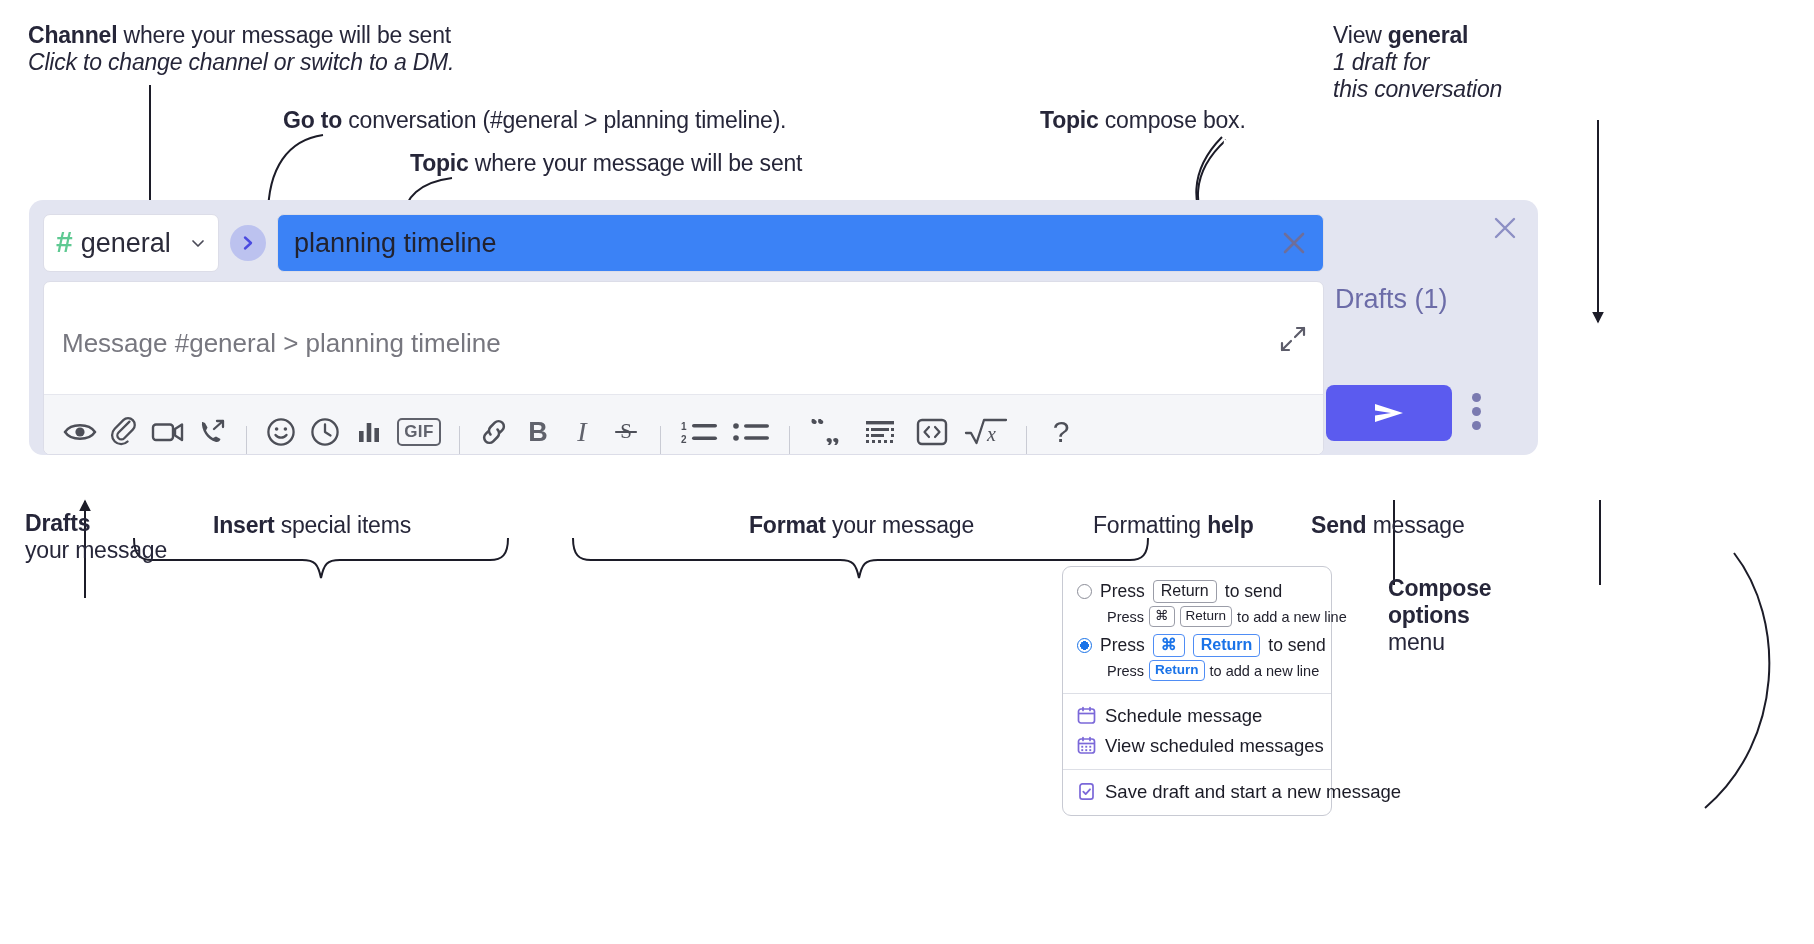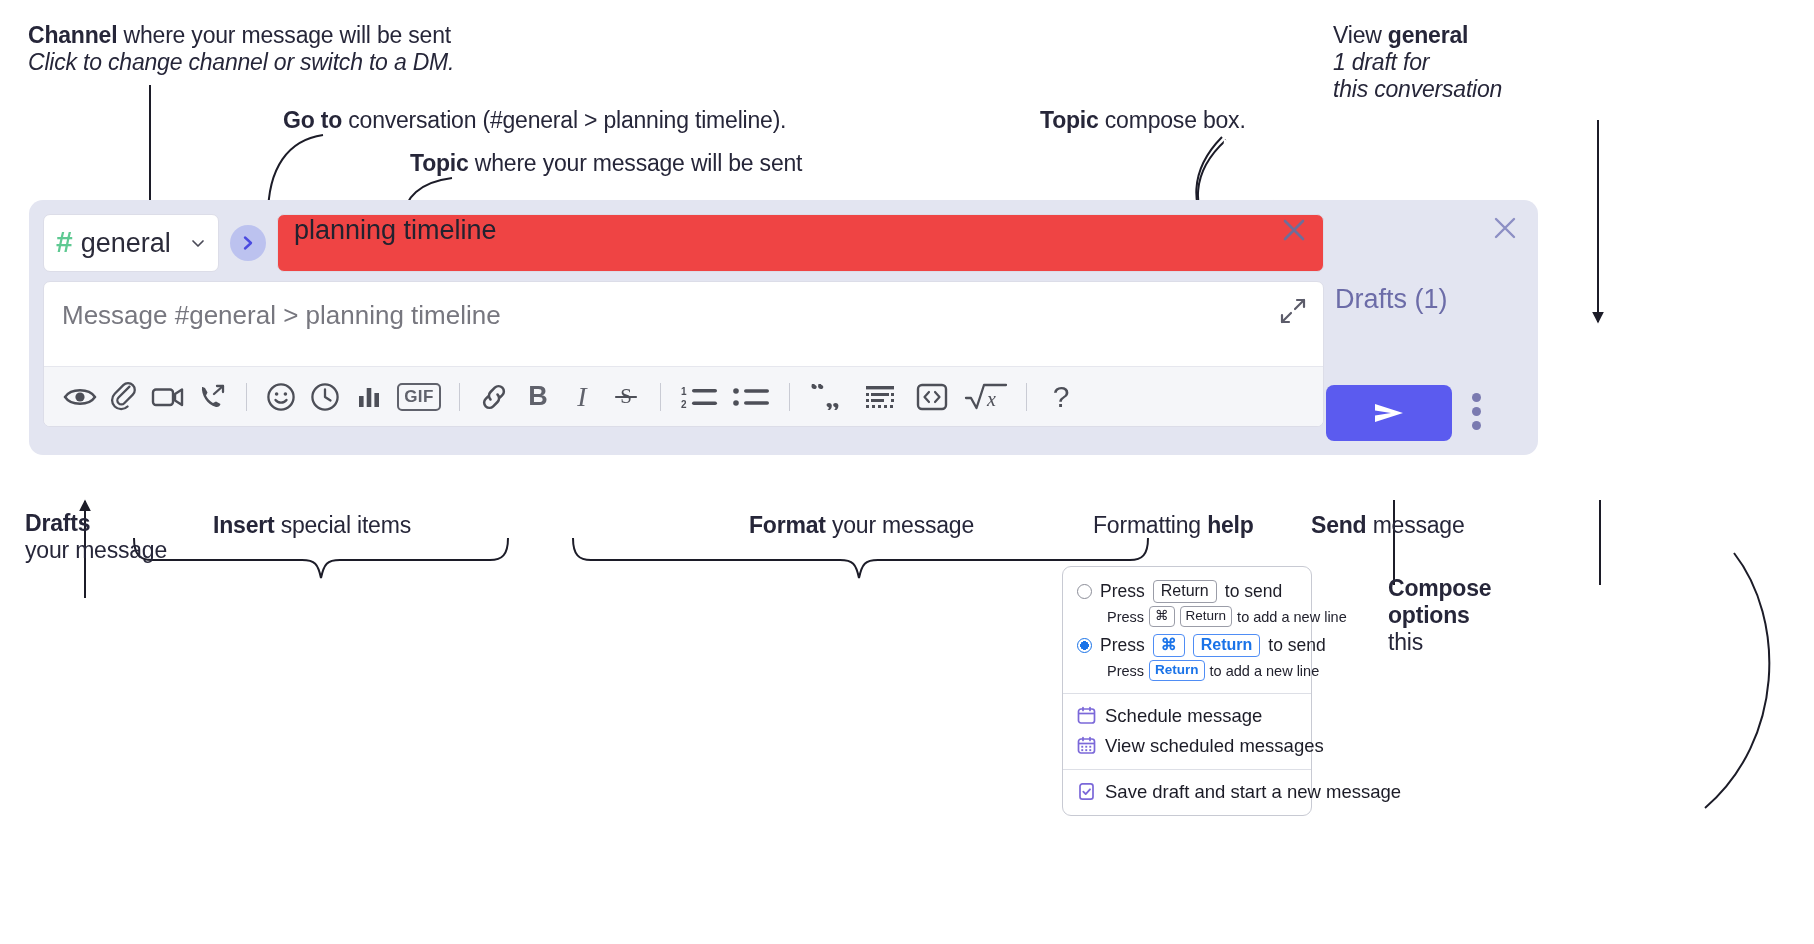--- a/index.html
+++ b/index.html
@@ -95,24 +95,25 @@
     border-radius: 50%;
     background: #bcc2ef;
     display: flex;
     align-items: center;
     justify-content: center;
     flex: none;
   }
   .topic-field {
     flex: 1;
     height: 58px;
-    background: #ef4444;
+    background: #3b82f6;
     border: 1px solid #dcdde8;
     border-radius: 7px;
     display: flex;
+    align-items: center;
     padding: 0 14px 0 16px;
     box-sizing: border-box;
   }
   .topic-text {
     flex: 1;
     font-size: 27px;
     color: #22222f;
   }
   .topic-clear {
     width: 30px; height: 30px;
@@ -123,20 +124,21 @@
   .msg-box {
     margin-top: 9px;
     background: #ffffff;
     border: 1px solid #dcdde8;
     border-radius: 7px;
     overflow: hidden;
   }
   .msg-input-area {
     position: relative;
     height: 84px;
+    margin-top: 28px;
   }
   .msg-placeholder {
     position: absolute;
     left: 18px;
     top: 18px;
     font-size: 26px;
     color: #77777f;
   }
   .expand-btn {
     position: absolute;
@@ -144,21 +146,21 @@
     top: 15px;
     width: 28px; height: 28px;
   }
 
   
   .toolbar {
     height: 59px;
     background: #f5f6f9;
     border-top: 1px solid #e6e7ee;
     display: flex;
-    align-items: center;
+    align-items: flex-end;
     padding-left: 14px;
   }
   .tb-btn {
     width: 44px;
     height: 44px;
     display: flex;
     align-items: center;
     justify-content: center;
     flex: none;
     color: #60626c;
@@ -231,21 +233,21 @@
     border-radius: 50%;
     background: #7a7ab0;
     display: block;
   }
 
   
   #compose-menu {
     position: absolute;
     left: 1062px;
     top: 566px;
-    width: 250px;
+    width: 270px;
     background: #ffffff;
     border: 1px solid #c8cad3;
     border-radius: 9px;
     box-sizing: border-box;
     padding: 10px 0 8px 0;
     font-size: 17.5px;
     color: #1d1d27;
   }
   .opt {
     padding: 3px 14px 1px 14px;
@@ -394,21 +396,21 @@
     <span>Formatting </span><b>help</b>
   </div>
 
   <div class="ann" style="left:1311px; top:512px;">
     <b>Send</b><span> message</span>
   </div>
 
   <div class="ann" style="left:1388px; top:575px;">
     <div><b>Compose</b></div>
     <div><b>options</b></div>
-    <div><span>this</span></div>
+    <div><span>menu</span></div>
   </div>
 
   <div id="compose-widget">
 
     <div class="compose-left">
 
       <div class="ctx-row">
 
         <div class="channel-pill">
           <span class="hash-icon">#</span>

